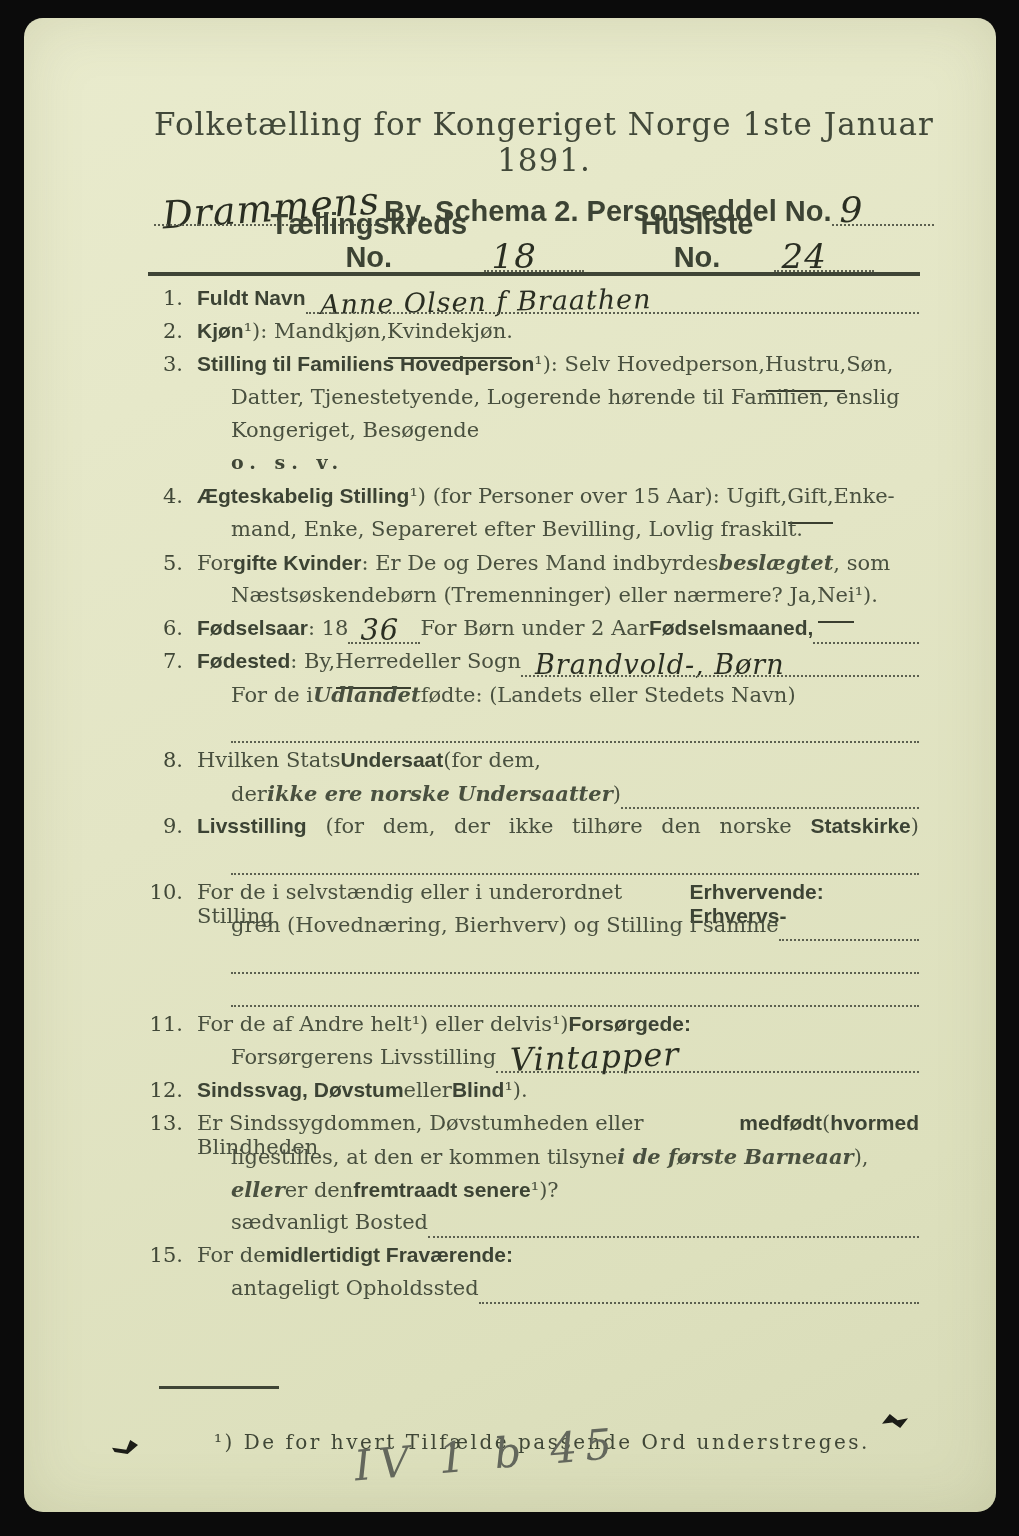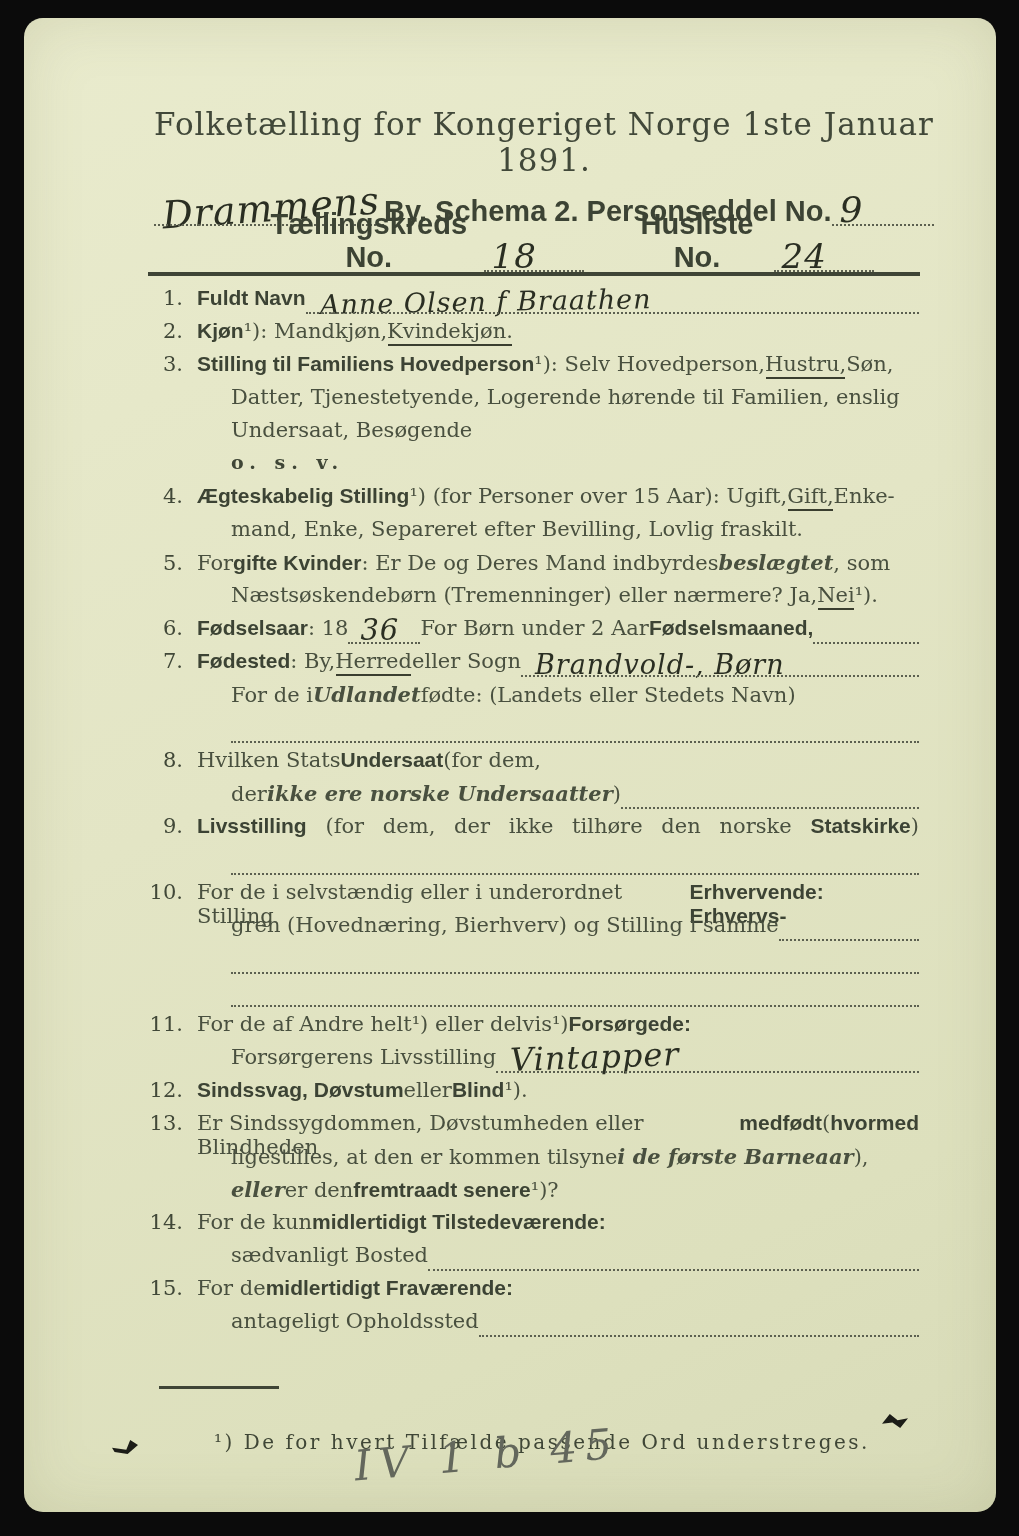--- a/index.html
+++ b/index.html
@@ -9,21 +9,21 @@
     font-family:"DejaVu Serif", serif;
   }
   .sheet{
     position:absolute;left:24px;top:18px;width:972px;height:1494px;
     background:linear-gradient(155deg,#e9ebcd 0%,#e3e5c5 45%,#dde0bd 80%,#d8dbb8 100%);
     box-shadow:inset 0 0 60px rgba(120,120,80,.18);
     border-radius:19px;
   }
   .b{font-family:"Liberation Sans", sans-serif;font-weight:bold;color:#3c4334;}
   .it{font-style:italic;font-weight:bold;}
-  .hand-ul{box-shadow:0 3px 0 -1px #3a3e2f;padding-bottom:1px;}
+  .hand-ul{box-shadow:0 3px 0 -1px #3a3e2f;padding-bottom:14px;}
   .hw{
     font-family:"DejaVu Serif", serif;font-style:italic;color:#2a2e22;
     letter-spacing:1px;white-space:nowrap;
   }
   .title{
     position:absolute;left:120px;top:88px;width:800px;text-align:center;
     font-size:31px;letter-spacing:1px;color:#414839;
   }
   .hline{position:absolute;display:flex;align-items:flex-end;}
   .hline2{left:130px;top:148px;width:780px;height:68px;}
@@ -125,21 +125,21 @@
       <span>¹):  Selv Hovedperson, </span>
       <span class="hand-ul">Hustru,</span>
       <span> Søn,</span>
     </div>
     <div class="line">
       <span class="ind"></span>
       <span>Datter, Tjenestetyende, Logerende hørende til Familien, enslig</span>
     </div>
     <div class="line">
       <span class="ind"></span>
-      <span>Undersaat, Besøgende</span>
+      <span>Kongeriget, Besøgende</span>
     </div>
     <div class="line">
       <span class="ind"></span>
       <span class="osv">o. s. v.</span>
     </div>
 
     <div class="line">
       <span class="num">4.</span>
       <span class="b">Ægteskabelig Stilling</span>
       <span>¹) (for Personer over 15 Aar): Ugift, </span>
@@ -277,25 +277,20 @@
     </div>
     <div class="line">
       <span class="ind"></span>
       <span class="it">eller</span>
       <span> er den </span>
       <span class="b">fremtraadt senere</span>
       <span>¹)?</span>
     </div>
 
     <div class="line">
-      <span class="num">14.</span>
-      <span>For de kun </span>
-      <span class="b">midlertidigt Tilstedeværende:</span>
-    </div>
-    <div class="line">
       <span class="ind"></span>
       <span>sædvanligt Bosted</span>
       <span class="fill"></span>
     </div>
 
     <div class="line">
       <span class="num">15.</span>
       <span>For de </span>
       <span class="b">midlertidigt Fraværende:</span>
     </div>

